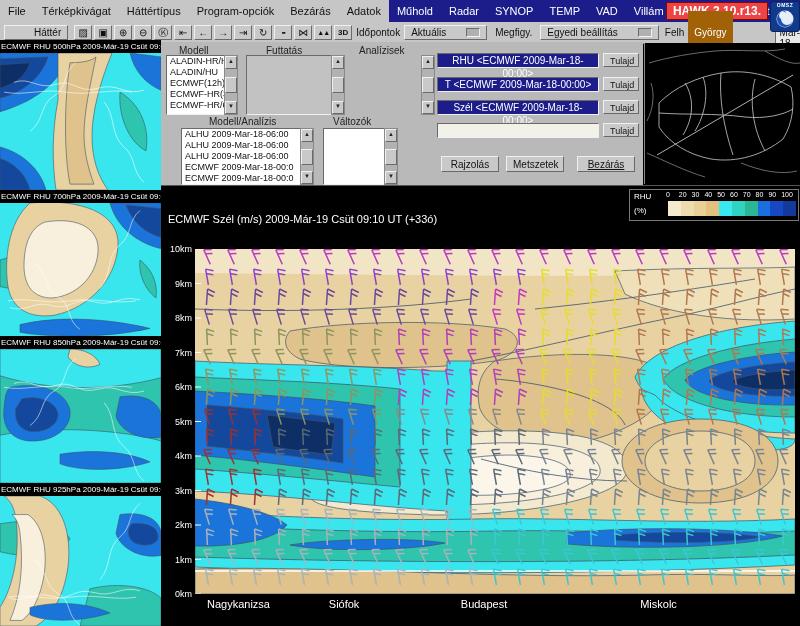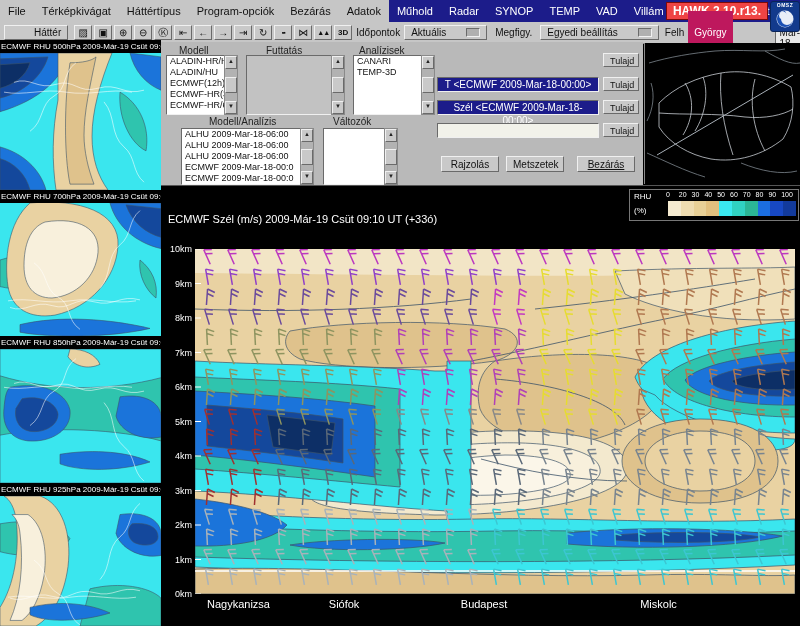--- a/index.html
+++ b/index.html
@@ -19,21 +19,21 @@
   .omsz-logo .t{font-size:5px;font-weight:bold;letter-spacing:.5px;line-height:7px;}
   .toolbar{position:absolute;left:0;top:22px;width:800px;height:21px;background:#c6c6c6;
            display:flex;align-items:center;font-size:10px;color:#111;border-bottom:1px solid #8a8a8a;}
   .btn{background:#c9c9c9;border:1px solid;border-color:#f0f0f0 #6a6a6a #6a6a6a #f0f0f0;
        font-size:10px;padding:1px 6px;color:#111;cursor:default;white-space:nowrap;}
   .icon-btn{width:18px;height:15px;margin-left:2px;display:flex;align-items:center;justify-content:center;
             font-size:10px;line-height:10px;padding:0;overflow:hidden;}
   .tb-label{margin:0 4px;white-space:nowrap;}
   .dd{display:inline-flex;align-items:center;gap:20px;}
   .dd .dbox{width:12px;height:7px;background:#b0b0b0;border:1px solid;border-color:#6a6a6a #f0f0f0 #f0f0f0 #6a6a6a;}
-  .user-chip{background:#be185d;color:#fff;padding:16px 6px;font-size:10px;}
+  .user-chip{background:#a16207;color:#fff;padding:16px 6px;font-size:10px;}
   .sunken{background:#e8e8e8;border:1px solid;border-color:#6a6a6a #f0f0f0 #f0f0f0 #6a6a6a;padding:1px 4px;font-size:10px;}
   
   .left-col{position:absolute;left:0;top:40px;width:161px;height:586px;background:#000;}
   .map-tile{position:absolute;left:0;width:161px;}
   .map-title{height:13px;background:#000;color:#fff;font-size:8px;line-height:13px;white-space:nowrap;overflow:hidden;padding-left:1px;}
   .map-img{display:block;}
   
   .cpanel{position:absolute;left:161px;top:42px;width:482px;height:143px;background:#b9b9b9;font-size:10px;color:#111;}
   .cp-label{position:absolute;font-size:10px;color:#222;white-space:nowrap;}
   .listbox{position:absolute;background:#fff;border:1px solid;border-color:#6a6a6a #f0f0f0 #f0f0f0 #6a6a6a;
@@ -225,24 +225,20 @@
         <div class="ar">▲</div>
         <div class="thumb"></div>
         <div class="ar">▼</div>
       </div>
     <div class="listbox gray" id="lb-run" style="left:85px;top:13px;width:84px;height:58px;"></div>
     <div class="sbar" id="sb2" style="left:170px;top:13px;height:58px;">
         <div class="ar">▲</div>
         <div class="thumb"></div>
         <div class="ar">▼</div>
       </div>
-    <div class="listbox" id="lb-anal" style="left:192px;top:13px;width:67px;height:58px;">
-        <div class="li">CANARI</div>
-        <div class="li">TEMP-3D</div>
-      </div>
     <div class="sbar" id="sb3" style="left:260px;top:13px;height:58px;">
         <div class="ar">▲</div>
         <div class="thumb"></div>
         <div class="ar">▼</div>
       </div>
 
     <span class="cp-label" style="left:48px;top:74px;">Modell/Analízis</span>
     <span class="cp-label" style="left:172px;top:74px;">Változók</span>
 
     <div class="listbox" id="lb-ma" style="left:20px;top:86px;width:118px;height:55px;">
@@ -257,20 +253,21 @@
         <div class="thumb"></div>
         <div class="ar">▼</div>
       </div>
     <div class="listbox" id="lb-var" style="left:162px;top:86px;width:60px;height:55px;"></div>
     <div class="sbar" id="sb5" style="left:223px;top:86px;height:55px;">
         <div class="ar">▲</div>
         <div class="thumb"></div>
         <div class="ar">▼</div>
       </div>
 
+    <div class="field navy" style="left:276px;top:11px;width:160px;">RHU  &lt;ECMWF  2009-Mar-18-00:00&gt;</div>
     <div class="field navy" style="left:276px;top:35px;width:160px;">T  &lt;ECMWF  2009-Mar-18-00:00&gt;</div>
     <div class="field navy" style="left:276px;top:58px;width:160px;">Szél  &lt;ECMWF  2009-Mar-18-00:00&gt;</div>
     <div class="field empty" style="left:276px;top:81px;width:160px;"></div>
     <button class="btn tulajd" style="left:442px;top:11px;">Tulajd</button>
     <button class="btn tulajd" style="left:442px;top:35px;">Tulajd</button>
     <button class="btn tulajd" style="left:442px;top:58px;">Tulajd</button>
     <button class="btn tulajd" style="left:442px;top:81px;">Tulajd</button>
 
     <button class="btn act-btn" style="left:280px;top:114px;width:58px;">Rajzolás</button>
     <button class="btn act-btn" style="left:345px;top:114px;width:58px;">Metszetek</button>

